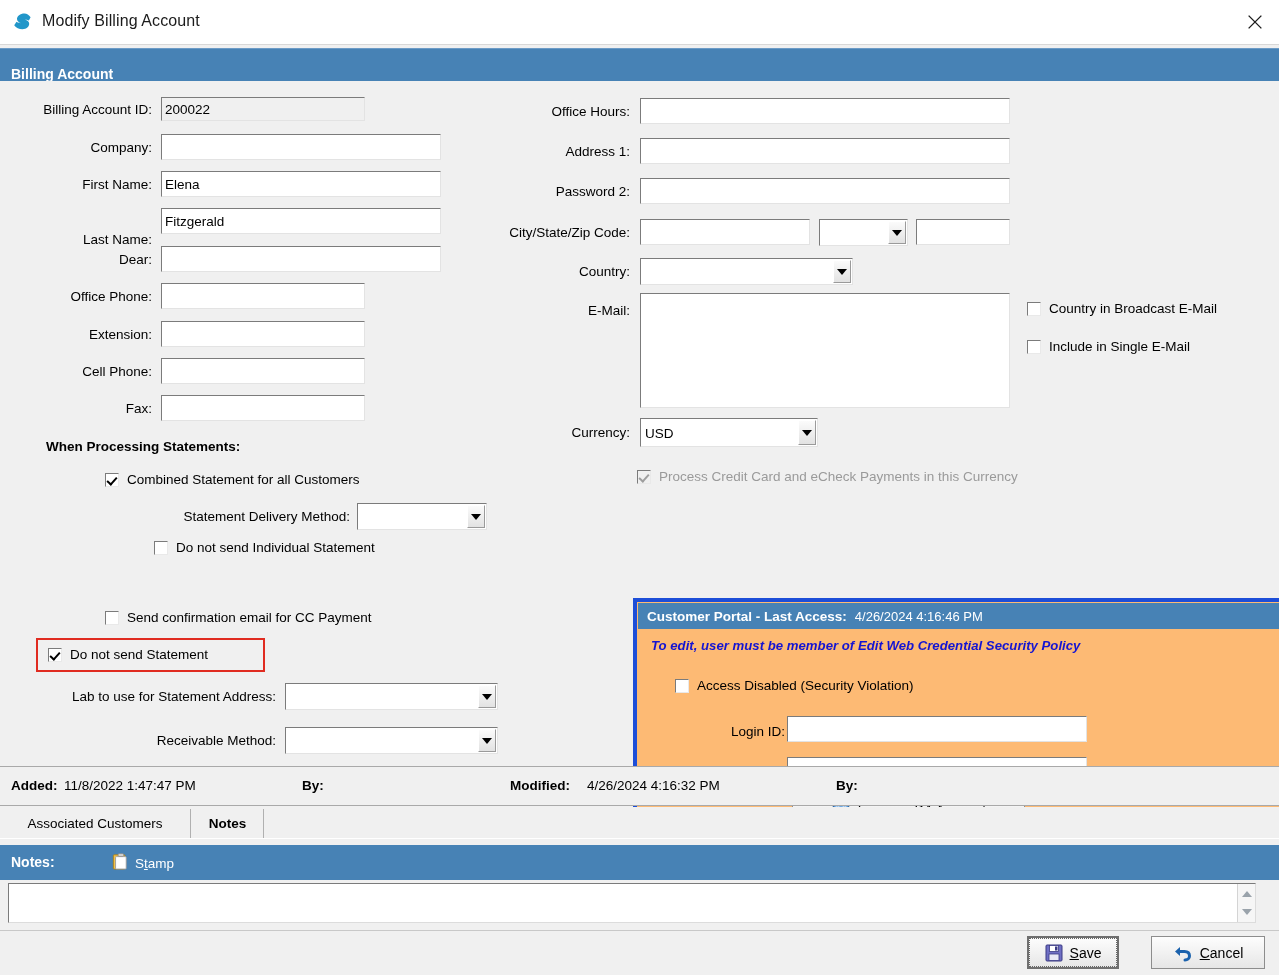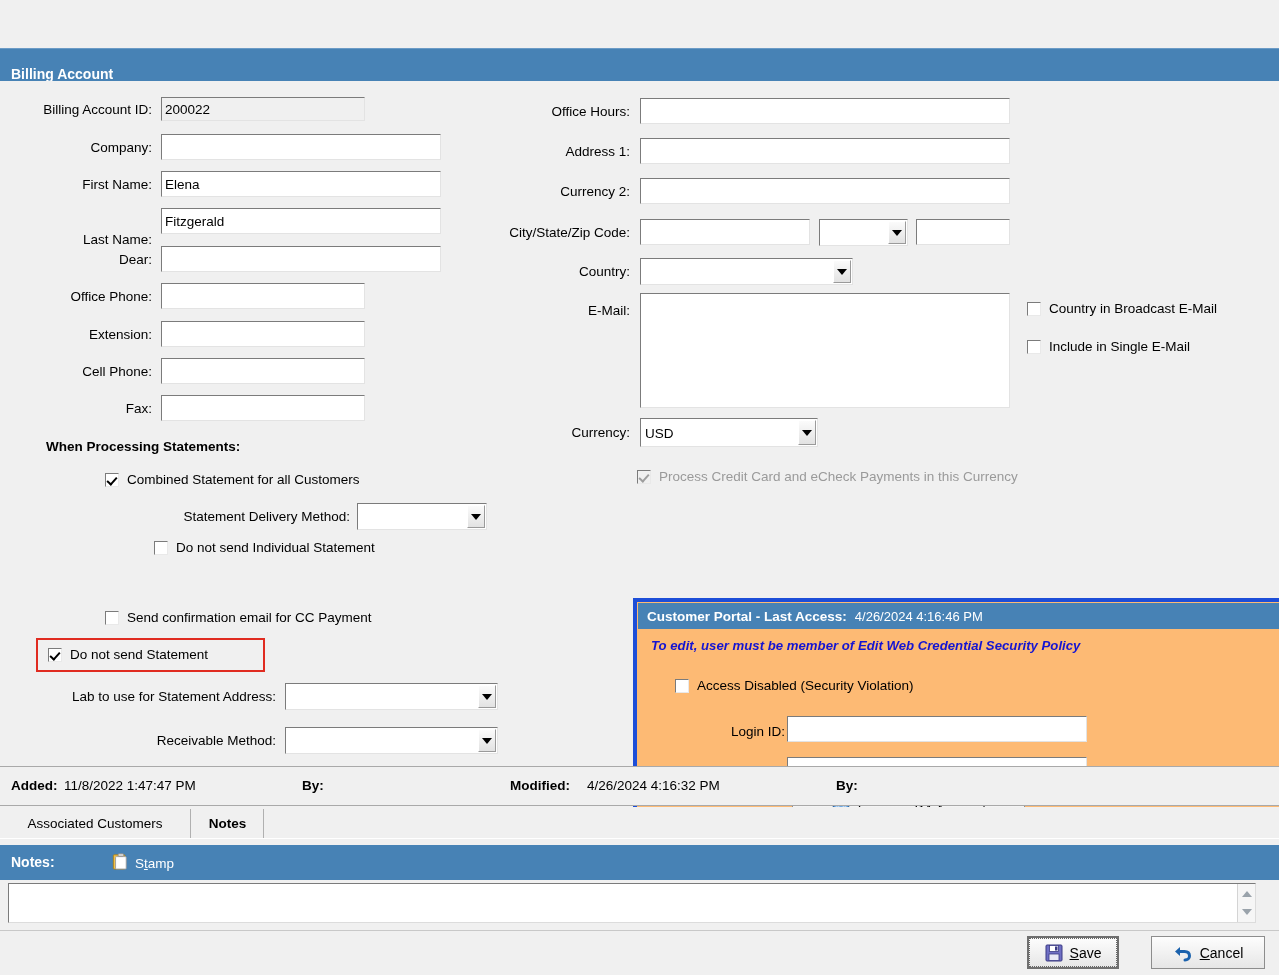--- a/index.html
+++ b/index.html
@@ -268,20 +268,33 @@
 
   .save-icon { width:18px;height:18px;display:block; }
   .cancel-icon { width:20px;height:18px;display:block; }
   .globe-icon { width:20px;height:20px;display:block; }
 </style>
 </head>
 <body>
 
 <div id="app">
 
+  <div class="titlebar">
+    <div class="titlebar-icon">
+      <svg viewBox="0 0 20 20" width="20" height="20">
+        <path d="M12.5 1.5 C8 1.5 5 4 5 7 C5 9.2 6.8 10.4 9 11.2 C6.5 11 4.5 9.8 4.5 9.8 L2.2 13.2 C4 15.6 7.2 17.2 10.4 17.2 C14.6 17.2 17.2 14.6 17.2 11.8 C17.2 9.4 15.2 8.2 12.9 7.5 C15 7.6 16.9 8.6 16.9 8.6 L18.6 5.2 C17 3.1 14.8 1.5 12.5 1.5 Z" fill="#2196c9"></path>
+      </svg>
+    </div>
+    <div class="titlebar-text">Modify Billing Account</div>
+    <div class="titlebar-close">
+      <svg viewBox="0 0 22 22" width="20" height="20">
+        <path d="M4 4 L18 18 M18 4 L4 18" stroke="#1b1b1b" stroke-width="1.5" fill="none"></path>
+      </svg>
+    </div>
+  </div>
 
   <div class="section-header">
     <span>Billing Account</span>
   </div>
 
   <div class="form-area">
 
     <div class="lbl" style="left:0px; top:21px; width:152px;">Billing Account ID:</div>
     <input class="tbox readonly" style="left: 161px; top: 16px; width: 204px; height: 24px;" readonly="" value="200022">
 
@@ -355,21 +368,21 @@
           <span class="arrow-down"></span>
         </span>
     </div>
 
     <div class="lbl" style="left:420px; top:23px; width:210px;">Office Hours:</div>
     <input class="tbox" style="left: 640px; top: 17px; width: 370px; height: 26px;" value="">
 
     <div class="lbl" style="left:420px; top:63px; width:210px;">Address 1:</div>
     <input class="tbox" style="left: 640px; top: 57px; width: 370px; height: 26px;" value="">
 
-    <div class="lbl" style="left:420px; top:103px; width:210px;">Currency 2:</div>
+    <div class="lbl" style="left:420px; top:103px; width:210px;">Password 2:</div>
     <input class="tbox" style="left: 640px; top: 97px; width: 370px; height: 26px;" value="">
 
     <div class="lbl" style="left:420px; top:144px; width:210px;">City/State/Zip Code:</div>
     <input class="tbox" style="left: 640px; top: 138px; width: 170px; height: 26px;" value="">
     <div class="combo" style="left:819px; top:138px; width:89px; height:27px;">
       <span class="cval"></span>
       <span class="cbtn">
           <span class="arrow-down"></span>
         </span>
     </div>

